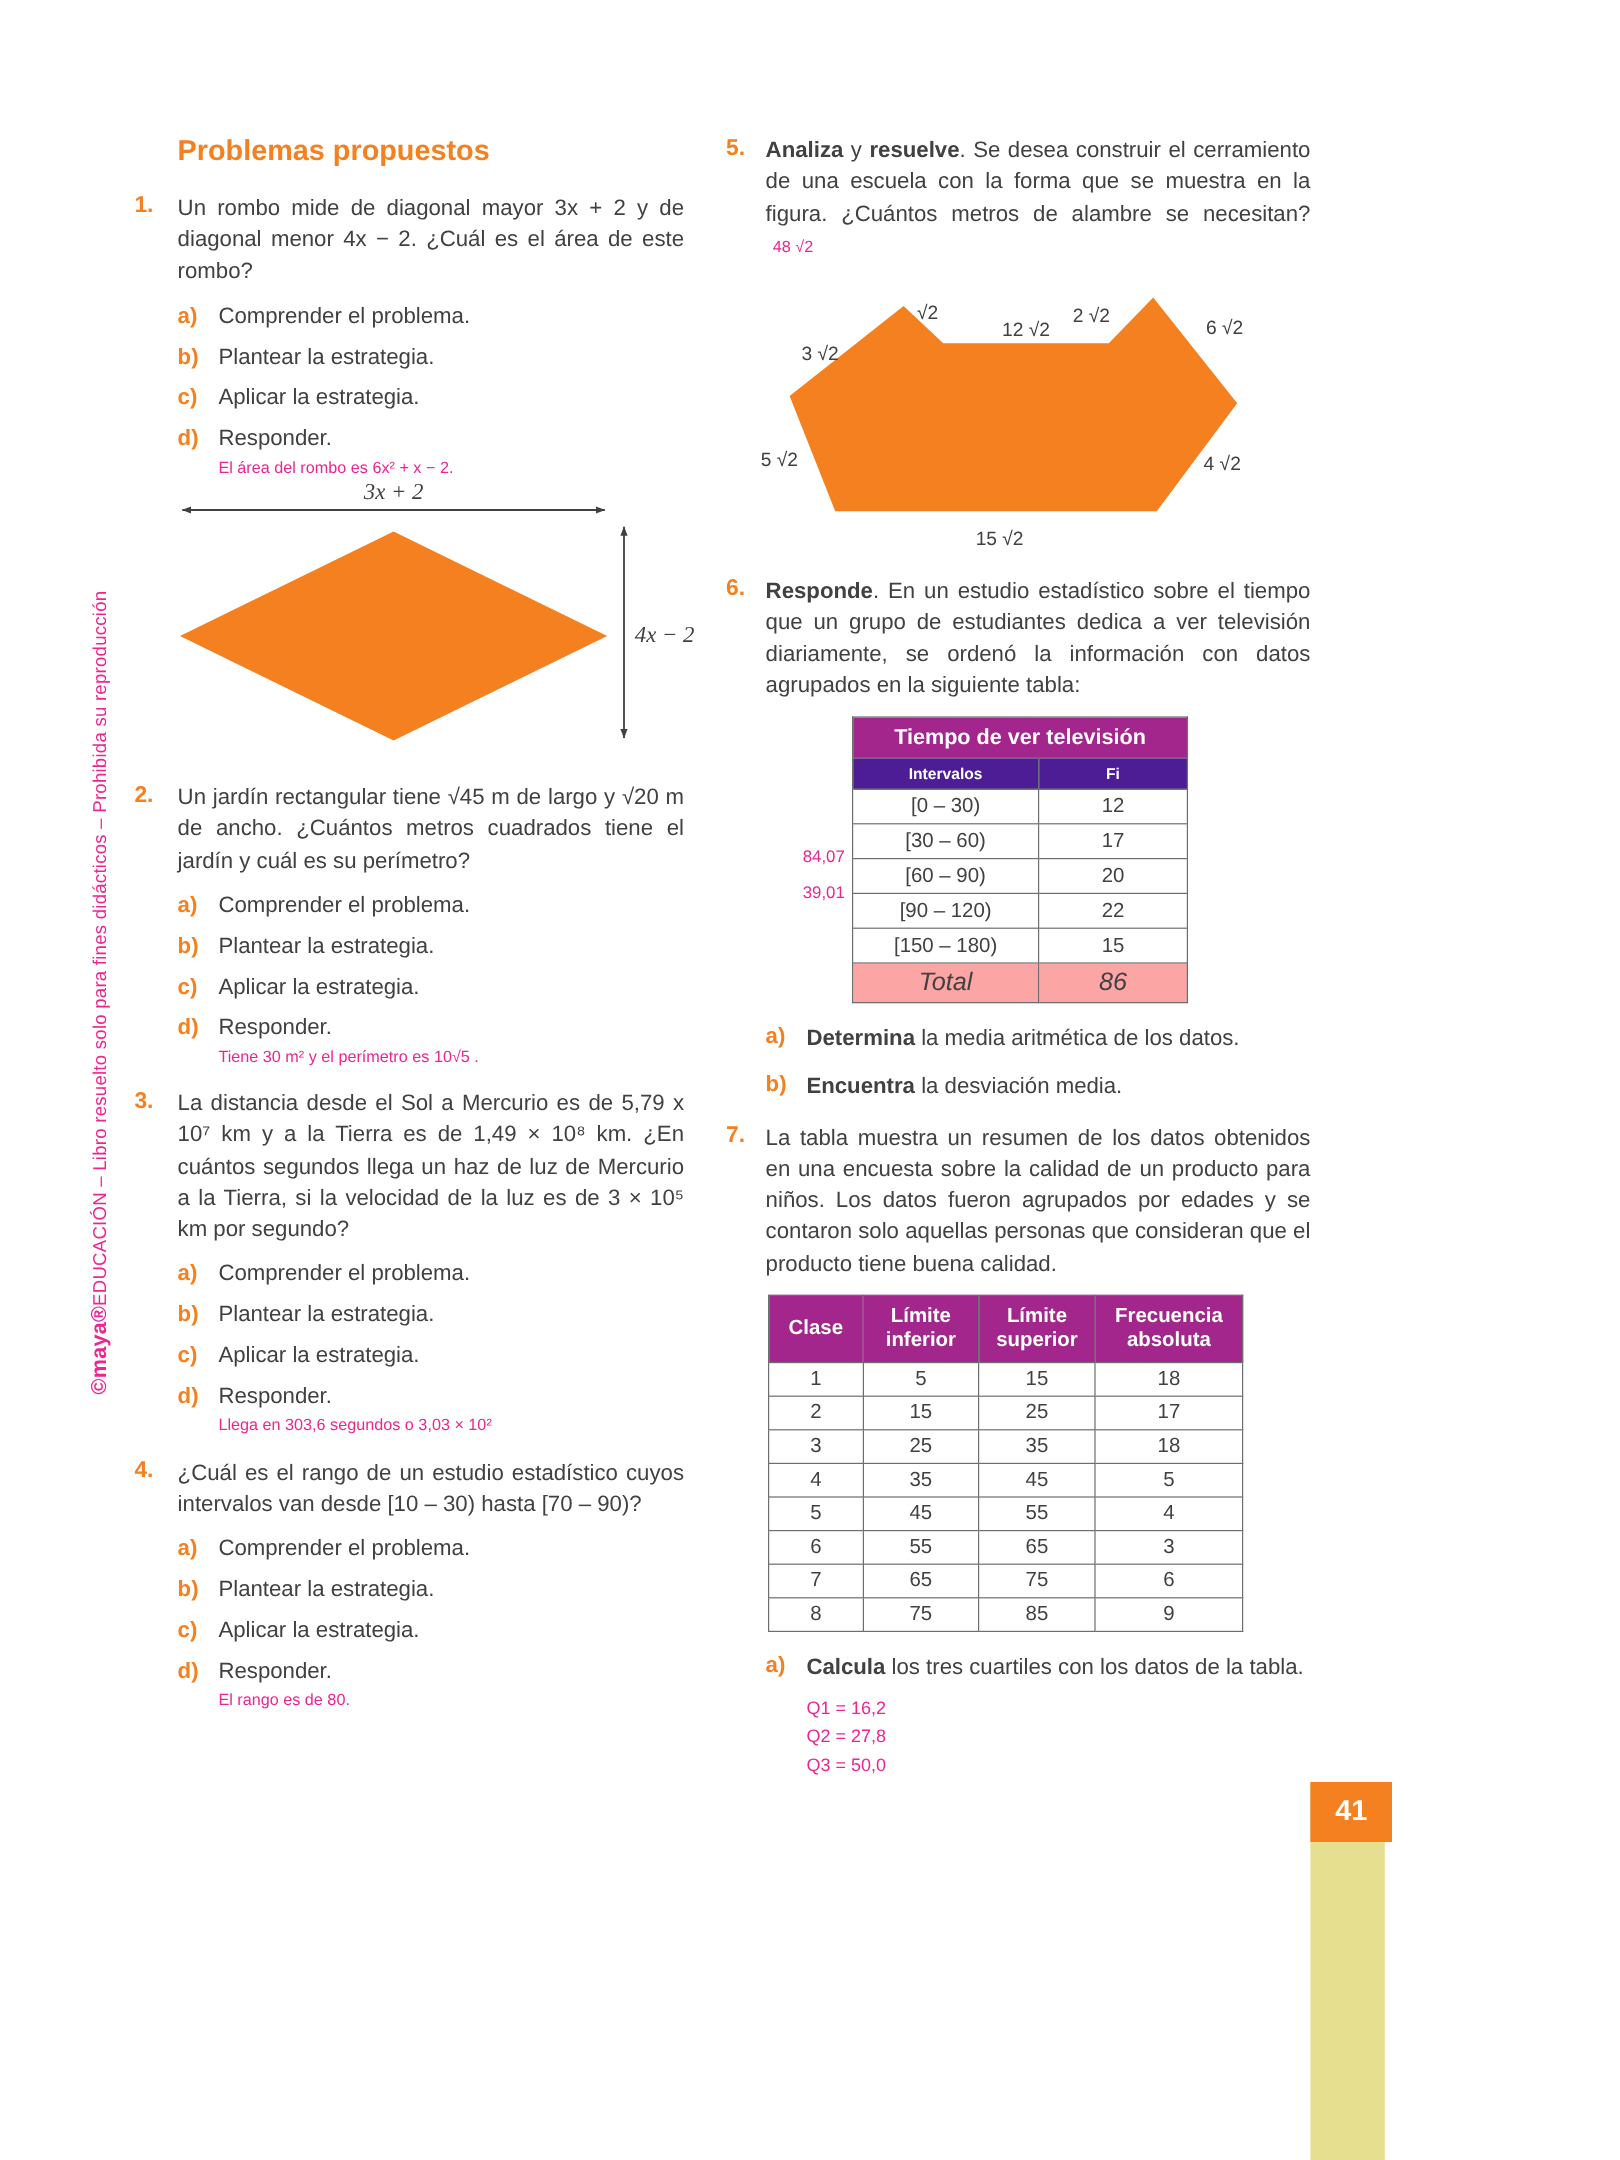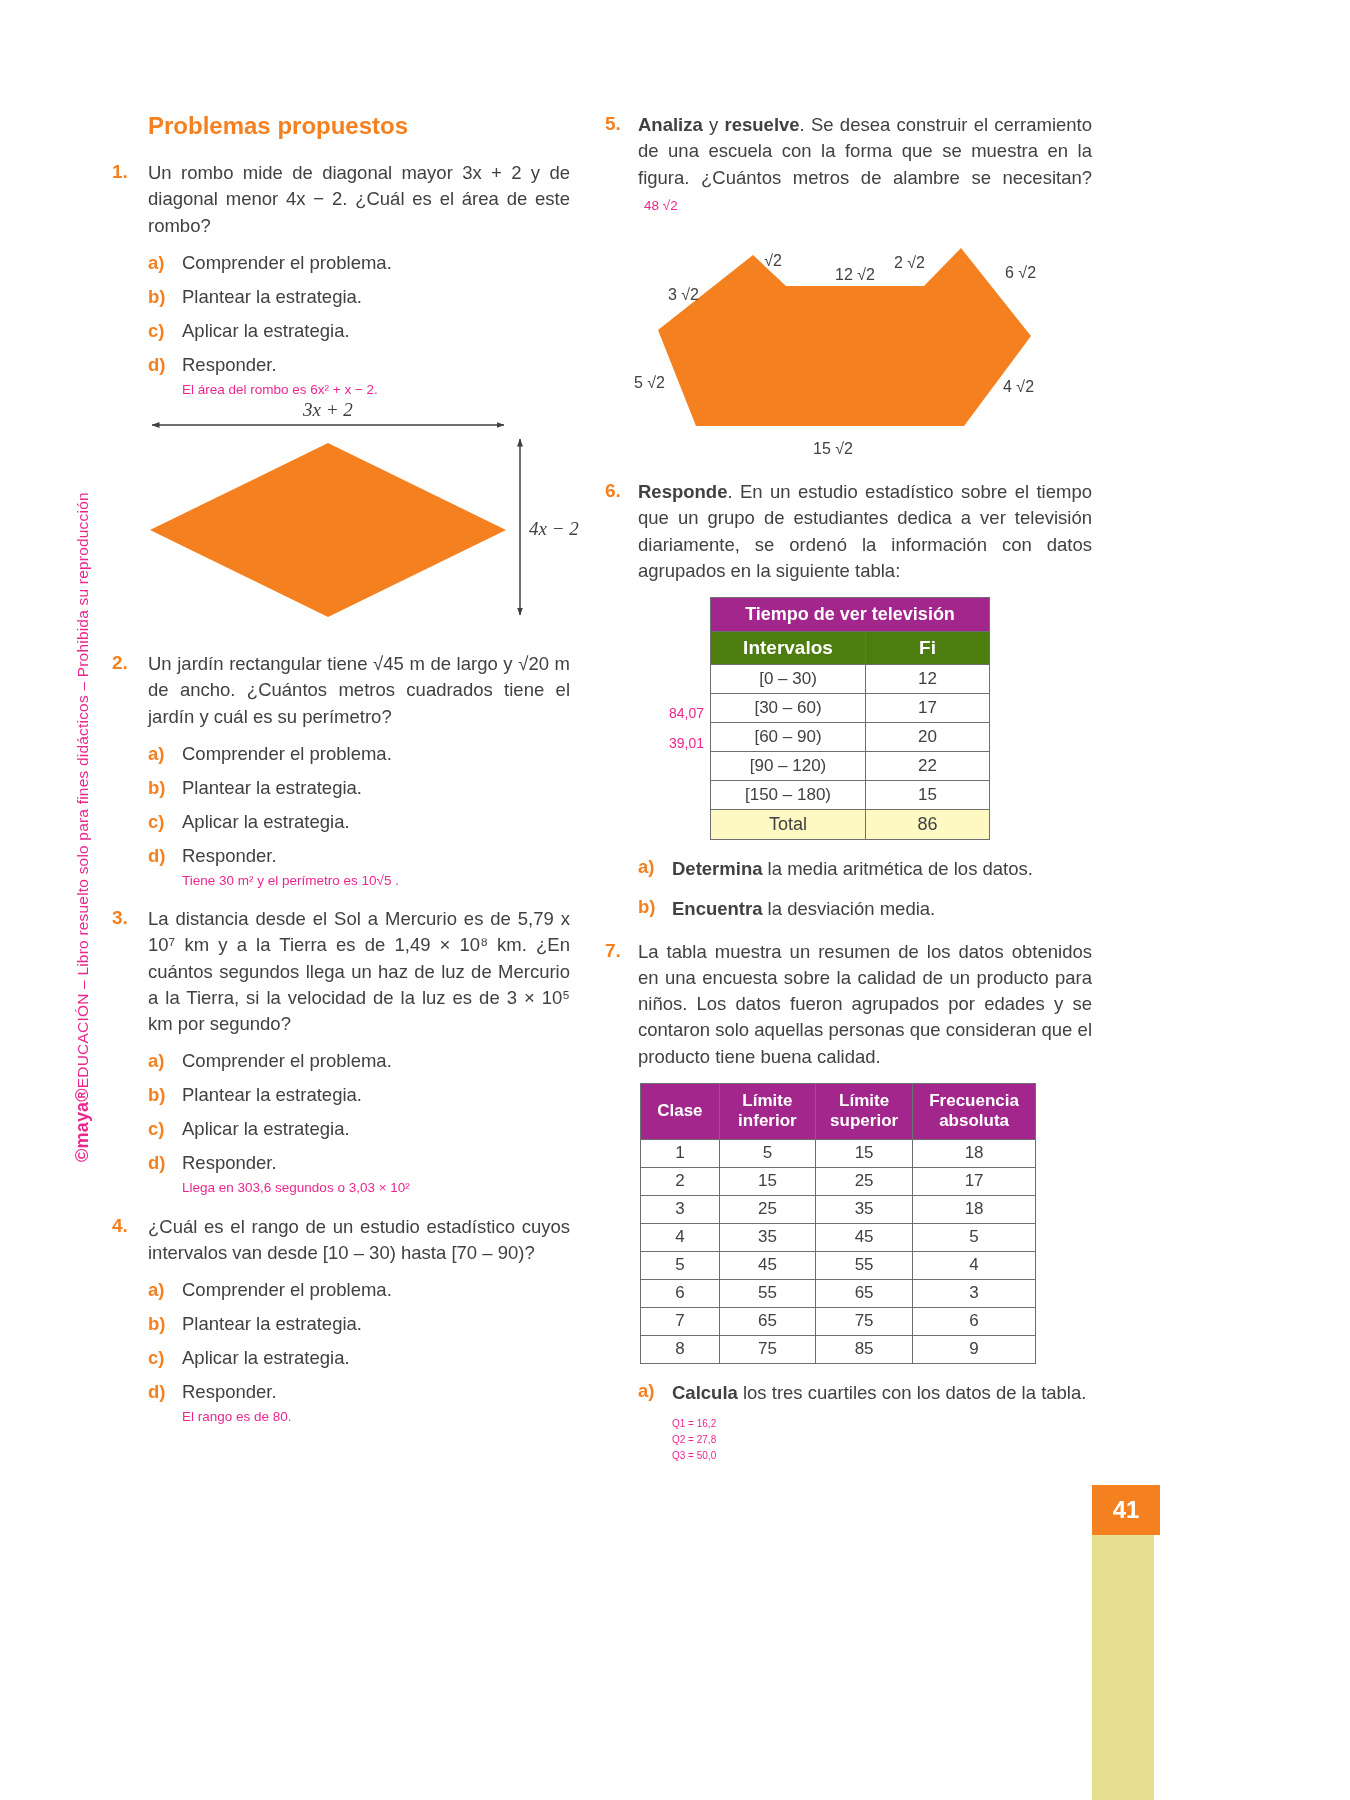--- a/index.html
+++ b/index.html
@@ -37,37 +37,37 @@
   .fig-label{font-family:"Liberation Serif", serif;font-style:italic;font-size:19px;fill:#414042;}
   .poly-label{font-size:16px;fill:#414042;}
 
   
   .t6-wrap{position:relative;margin:4px 0 16px 105px;width:280px;}
   .annot{position:absolute;left:-54px;width:48px;text-align:right;color:#EC268F;font-size:14px;margin-top:16px;}
   table{border-collapse:collapse;}
   .t6{width:280px;}
   .t6 th,.t6 td{border:1px solid #6d6e71;text-align:center;color:#414042;}
   .t6 .t-title{background:#A3268C;color:#fff;font-weight:bold;font-size:18px;padding:6px 4px;border:1px solid #6d6e71;}
-  .t6 .t-head{background:#4d7c0f;color:#fff;font-weight:bold;font-size:19px;padding:5px 4px;}
+  .t6 .t-head{background:#4c1d95;color:#fff;font-weight:bold;font-size:13px;padding:5px 4px;}
   .t6 td{font-size:17px;padding:4px;}
   .t6 td:first-child{width:146px;}
-  .t6 tfoot td{background:#fef9c3;font-size:18px;}
+  .t6 tfoot td{background:#fca5a5;font-size:21px;font-style:italic;}
 
   
   .t7{width:396px;margin:4px 0 16px 35px;}
   .t7 th{background:#A3268C;color:#fff;font-weight:bold;font-size:17px;line-height:1.2;
          padding:7px 4px;border:1px solid #6d6e71;}
   .t7 td{border:1px solid #6d6e71;text-align:center;font-size:17px;color:#414042;padding:3.5px 2px;}
   .t7 th:nth-child(1){width:72px;} .t7 th:nth-child(2){width:90px;}
   .t7 th:nth-child(3){width:90px;} .t7 th:nth-child(4){width:116px;}
 
   .part{display:flex;margin:0 0 14px 33px;}
   .part-text{margin:0;flex:1;font-size:18.5px;line-height:1.42;text-align:justify;}
 
-  .q-answers{margin:-4px 0 0 67px;color:#EC268F;font-size:10px;line-height:1.6;}
+  .q-answers{margin:-4px 0 0 67px;color:#EC268F;font-size:15px;line-height:1.6;}
 
   
   .edge-strip{position:absolute;left:1092px;top:1485px;width:62px;height:315px;background:#E7DF90;}
   .page-num{position:absolute;left:1092px;top:1485px;width:68px;height:50px;background:#F4801F;
             color:#fff;font-weight:bold;font-size:24px;line-height:50px;text-align:center;}
 </style>
 </head>
 <body>
 
 <div class="page">

